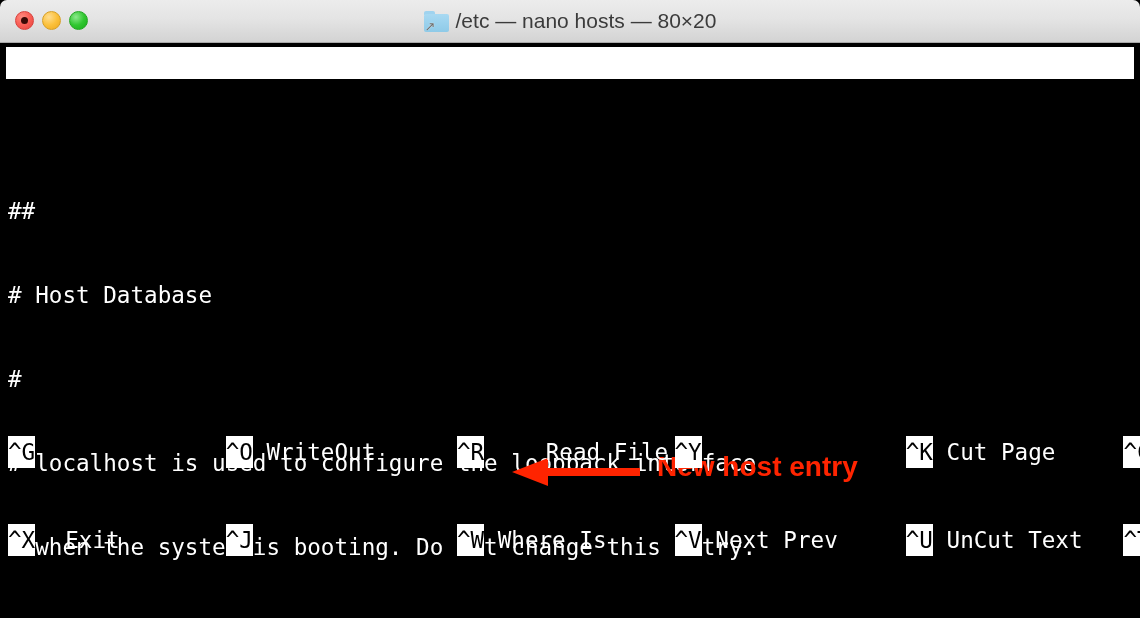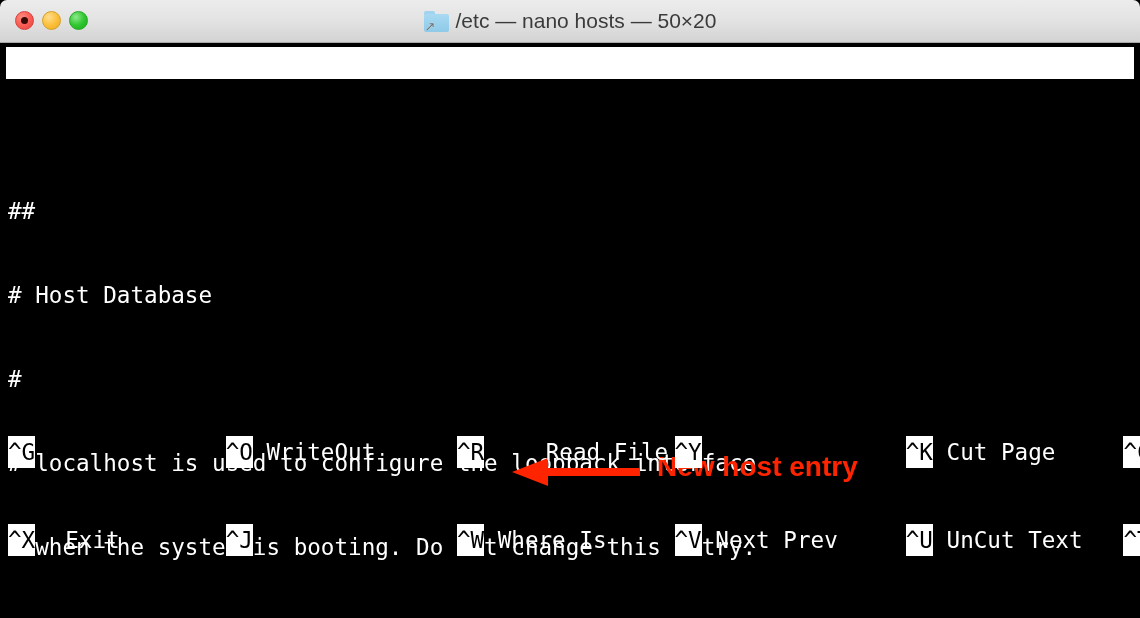--- a/index.html
+++ b/index.html
@@ -242,21 +242,21 @@
       <div class="light close"></div>
       <div class="light minimize"></div>
       <div class="light zoom"></div>
     </div>
     <div id="title-wrap">
       <div id="folder-icon">
         <div class="tab"></div>
         <div class="body"></div>
         <div class="alias">↗</div>
       </div>
-      <div id="window-title">/etc — nano hosts — 50×20</div>
+      <div id="window-title">/etc — nano hosts — 80×20</div>
     </div>
   </div>
 
   <div id="terminal">
 
     <div id="nano-header" class="mono">
       <div class="row">
         <span id="nano-version">GNU nano 2.0.6</span>
         <span id="nano-file">File: hosts</span>
         <span id="nano-state">Modified</span>

